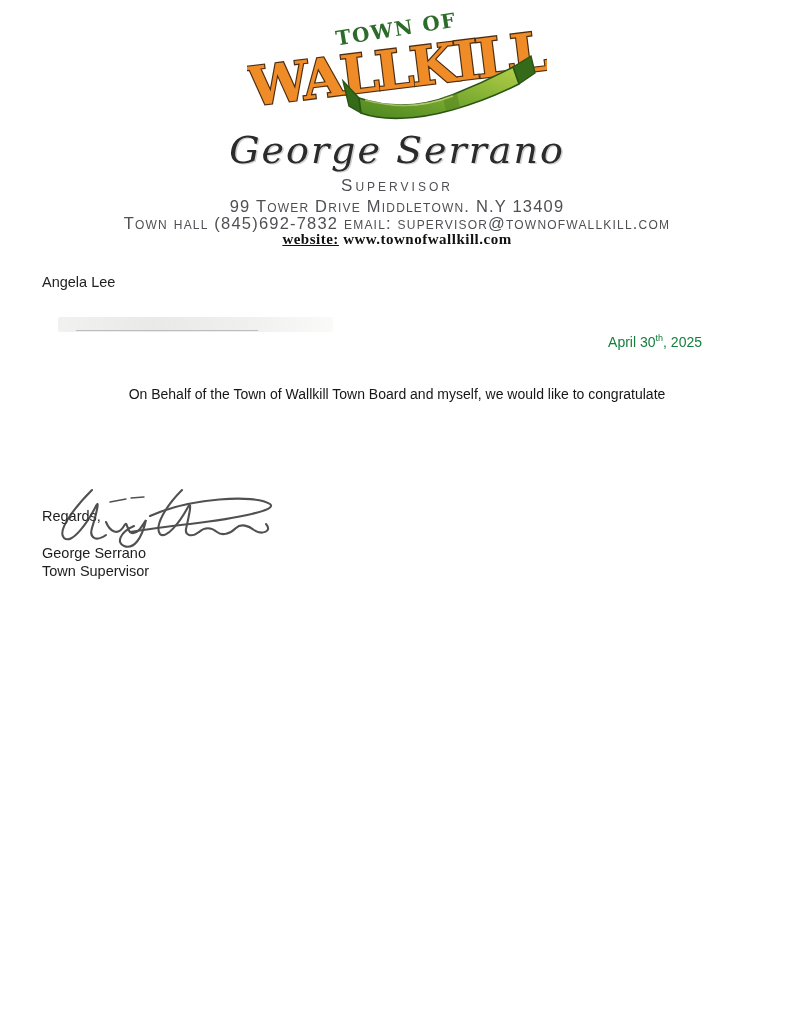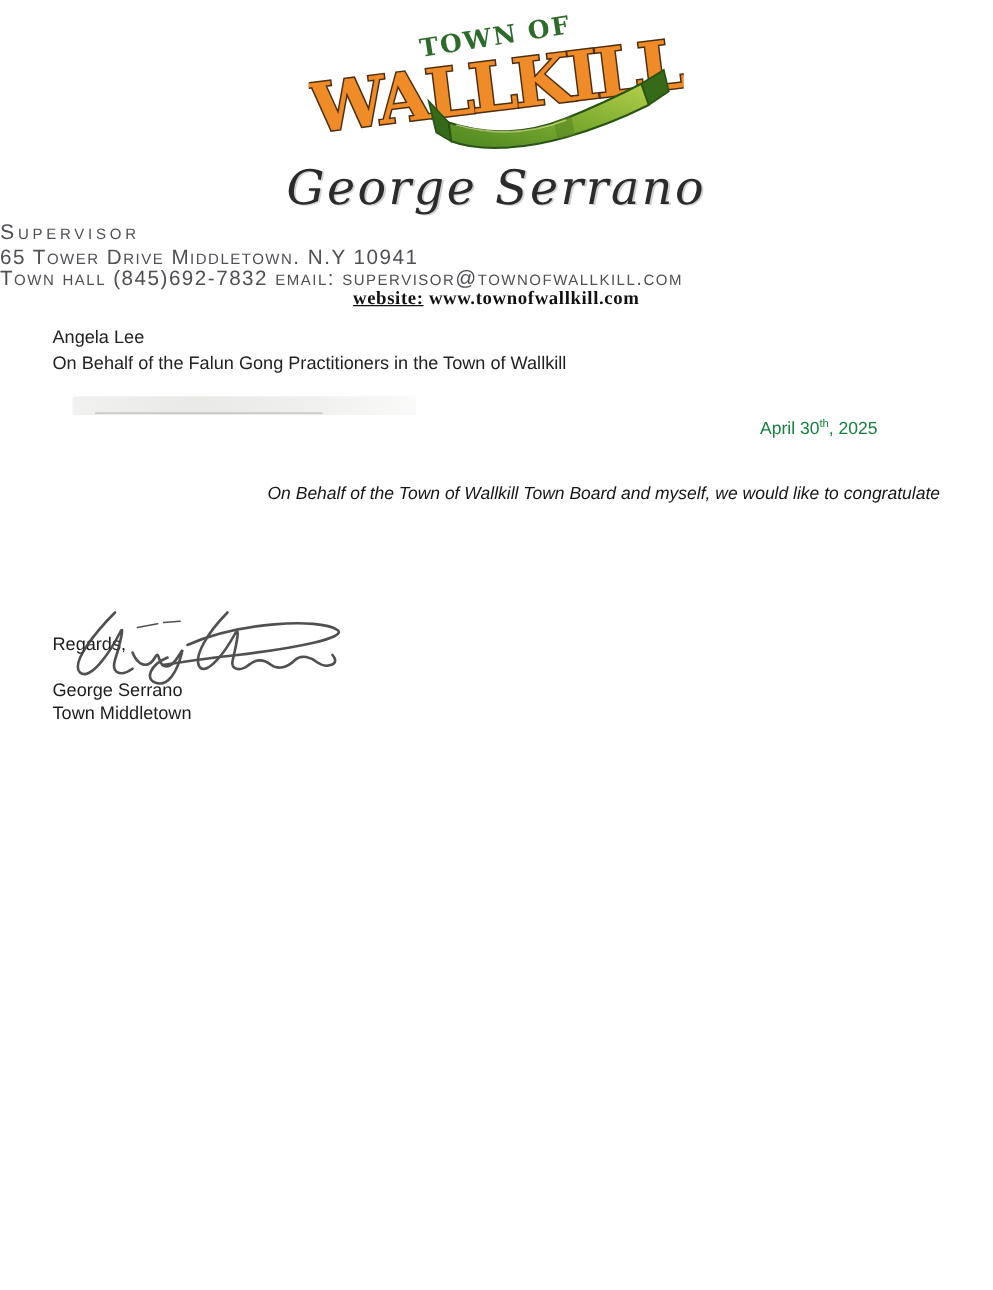--- a/index.html
+++ b/index.html
@@ -38,21 +38,21 @@
     font-size: 38px;
     letter-spacing: 2px;
     color: #2b2b2b;
     text-shadow: 1.5px 1px 0 rgba(120,120,120,0.35);
   }
 
   .lh-line {
     position: absolute;
     left: 0;
     width: 100%;
-    text-align: left;
+    text-align: center;
     font-variant: small-caps;
     color: #4e5054;
   }
   .lh-supervisor {
     top: 176px;
     font-size: 17px;
     letter-spacing: 3px;
   }
   .lh-address {
     top: 197px;
@@ -74,21 +74,21 @@
     font-weight: bold;
     font-size: 15px;
     color: #111;
     letter-spacing: 0.5px;
   }
   .lh-website .web-label { text-decoration: underline; }
 
   
   .recipient {
     position: absolute;
-    top: 260px;
+    top: 272px;
     left: 42px;
     font-size: 14.5px;
     line-height: 21px;
     color: #222;
   }
 
   .redaction {
     position: absolute;
     top: 317px;
     left: 58px;
@@ -120,25 +120,24 @@
     color: #15803d;
   }
   sup { font-size: 9px; vertical-align: super; line-height: 0; }
 
   
   .body-par {
     position: absolute;
     top: 383px;
     left: 42px;
     width: 710px;
-    text-align: right;
+    text-align: center;
     font-size: 14px;
     line-height: 22.5px;
     color: #161616;
-    font-style: italic;
   }
 
   
   .regards {
     position: absolute;
     top: 471px;
     left: 42px;
     font-size: 14.5px;
     color: #1d1d1d;
     margin-top: 37px;
@@ -190,29 +189,28 @@
         <path d="M112,88 C145,99 175,97 205,85 C225,77 245,68 266,57 L272,74 C252,84 230,93 205,100 C170,110 135,111 114,103 Z" fill="url(#rib)" stroke="#2a5414" stroke-width="1.6" stroke-linejoin="round"></path>
         <path d="M196,87 L210,83 L213,98 L199,101 Z" fill="#55851f" opacity="0.55"></path>
         <path d="M118,90 C150,99 180,96 206,86" fill="none" stroke="#d7e48a" stroke-width="1.4" opacity="0.7"></path>
       </g>
     </svg>
   </div>
 
   <div class="script-name">George Serrano</div>
 
   <div class="lh-line lh-supervisor">Supervisor</div>
-  <div class="lh-line lh-address">65 Tower Drive Middletown. N.Y 10941</div>
+  <div class="lh-line lh-address">99 Tower Drive Middletown. N.Y 13409</div>
   <div class="lh-line lh-contact">Town hall (845)692-7832 email: supervisor@townofwallkill.com</div>
   <div class="lh-website">
     <span class="web-label">website:</span><span> www.townofwallkill.com</span>
   </div>
 
   <div class="recipient">
     <div>Angela Lee</div>
-    <div>On Behalf of the Falun Gong Practitioners in the Town of Wallkill</div>
   </div>
 
   <div class="redaction">
     <div class="line"></div>
   </div>
 
   <div class="date-line">
     <span>April 30</span><sup>th</sup><span>, 2025</span>
   </div>
 
@@ -227,15 +225,15 @@
       <path d="M62,10 C48,24 26,50 34,58 C42,65 58,42 66,26 C70,18 66,36 62,48 C59,58 66,62 76,55"></path>
       <path d="M76,42 C80,52 88,56 94,46 C98,39 96,52 102,53 C108,54 112,46 116,40 C112,58 104,70 94,66 C86,63 90,52 104,46"></path>
       <path d="M152,10 C136,26 124,46 130,54 C136,60 150,42 158,27 C163,19 158,40 156,49 C155,55 161,58 169,52"></path>
       <path d="M169,52 C176,46 182,48 187,52 C192,56 200,54 206,48 C211,43 219,46 224,50 C231,55 243,52 236,44"></path>
       <path d="M120,36 C160,18 225,14 240,24 C248,30 210,38 160,44 C140,46 120,49 100,52"></path>
       <path d="M80,22 L96,19 M101,18 L114,17" stroke-width="1.4"></path>
     </g>
   </svg>
 
   <div class="signer-name">George Serrano</div>
-  <div class="signer-title">Town Middletown</div>
+  <div class="signer-title">Town Supervisor</div>
 
 </div>
 
 </body></html>

